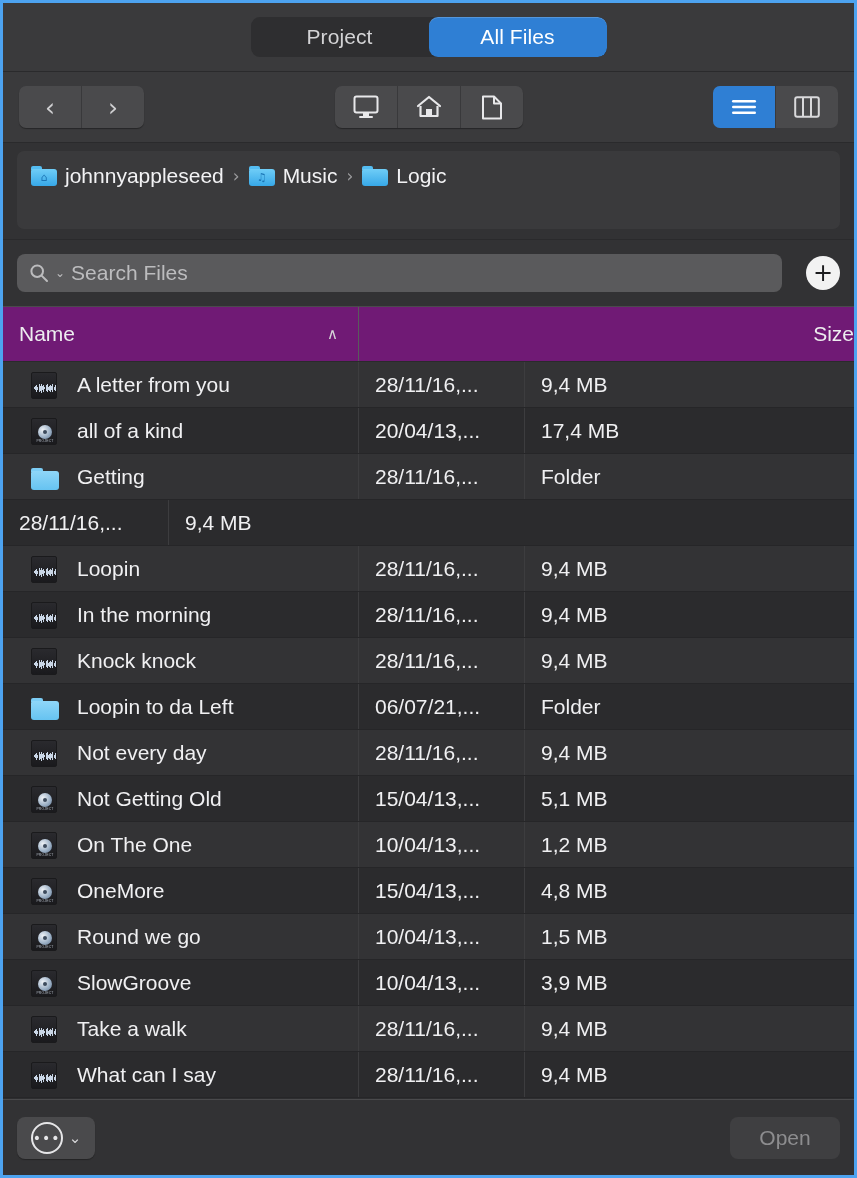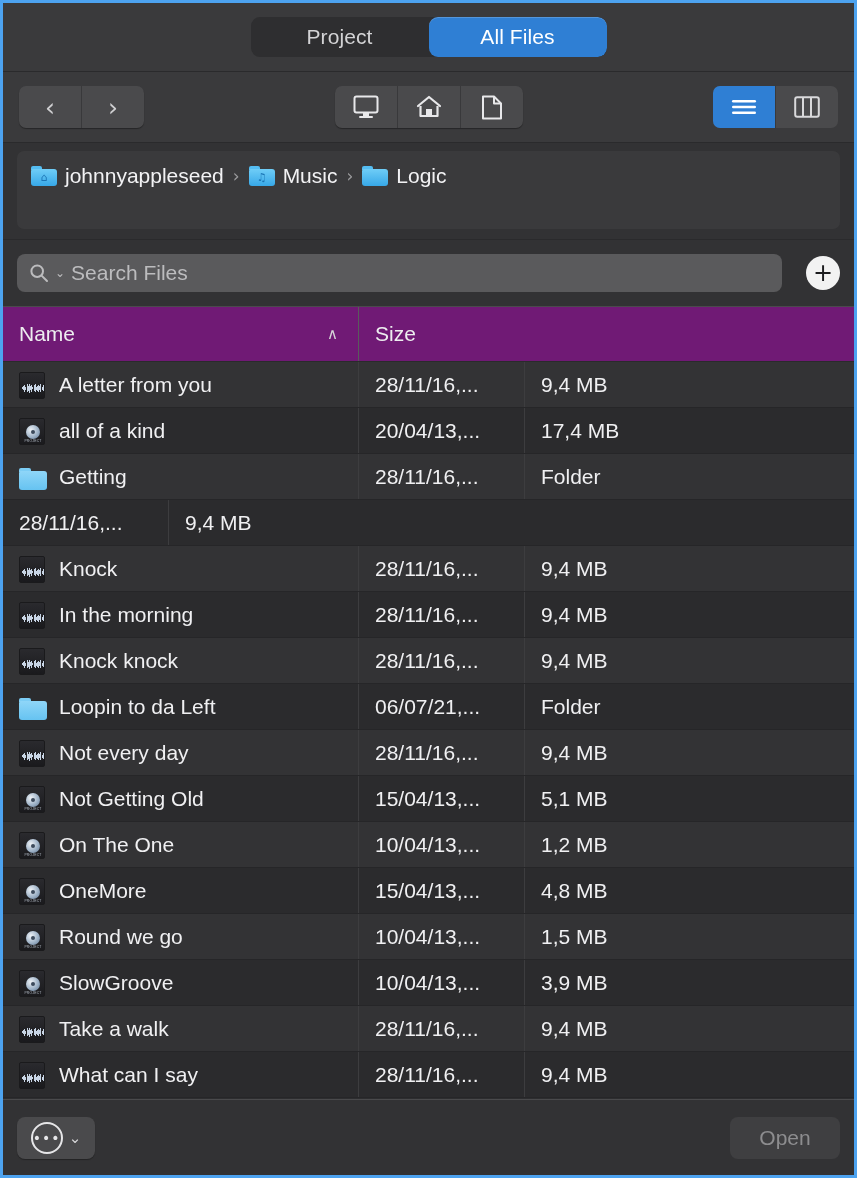--- a/index.html
+++ b/index.html
@@ -259,21 +259,21 @@
     align-items: center;
     color: #ededef;
     font-size: 21px;
     padding-left: 16px;
     box-sizing: border-box;
     border-right: 1px solid #5a5a5c;
     position: relative;
   }
   .th.c-name { width: 356px; }
   .th.c-date { width: 166px; }
-  .th.c-size { flex: 1 1 auto; border-right: none; }
+  .th.c-size { flex: 1 1 auto; border-right: none; justify-content: flex-end; }
   .sort-ind {
     position: absolute;
     right: 20px;
     color: #d6d6d8;
     font-size: 15px;
     font-family: "DejaVu Sans", sans-serif;
   }
 
   .tbody {
     flex: 1 1 auto;
@@ -291,22 +291,22 @@
   .cell {
     display: flex;
     align-items: center;
     box-sizing: border-box;
     color: #f0f0f2;
     font-size: 21px;
     border-right: 1px solid #3d3d3f;
   }
   .cell.c-name {
     width: 356px;
-    padding-left: 16px;
-    gap: 14px;
+    padding-left: 28px;
+    gap: 20px;
   }
   .cell.c-date { width: 166px; padding-left: 16px; }
   .cell.c-size { flex: 1 1 auto; padding-left: 16px; border-right: none; }
 
   
   .ficon { flex: 0 0 26px; width: 26px; height: 30px; position: relative; }
 
   .ficon.audio .sq, .ficon.project .sq {
     position: absolute;
     left: 0; top: 2px;
@@ -665,21 +665,21 @@
                   <i style="height: 5px;"></i>
                   <i style="height: 7px;"></i>
                   <i style="height: 4px;"></i>
                   <i style="height: 8px;"></i>
                   <i style="height: 3px;"></i>
                   <i style="height: 6px;"></i>
                   <i style="height: 2px;"></i>
                 </span>
               </span>
             </span>
-            <span>Knock</span>
+            <span>Loopin</span>
           </div>
           <div class="cell c-date">
             <span>28/11/16,...</span>
           </div>
           <div class="cell c-size">
             <span>9,4 MB</span>
           </div>
         </div>
         <div class="row">
           <div class="cell c-name">

